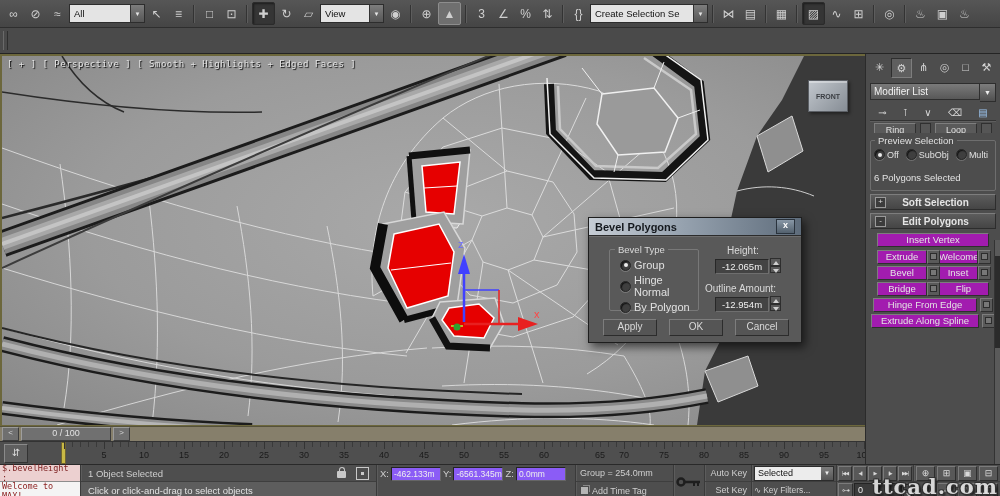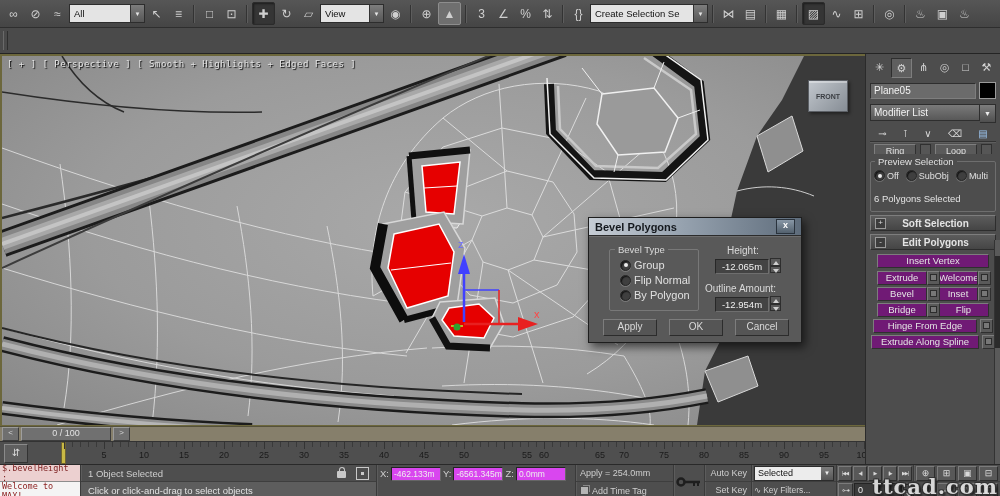--- a/index.html
+++ b/index.html
@@ -84,21 +84,21 @@
   .radio{width:9px;height:9px;border-radius:50%;background:#3f3f3f;border:1px solid #262626;flex:none;
          box-shadow:inset 1px 1px 1px rgba(0,0,0,.7),0 1px 0 rgba(255,255,255,.18)}
   .radio.sel::after{content:"";display:block;width:4px;height:4px;margin:2.5px;border-radius:50%;background:#ececec}
   .selstatus{text-align:left;font-size:9.5px;color:#e4e4e4;padding:12px 4px 4px 0}
   .rollout{height:14px;background:linear-gradient(#5c5c5c,#454545);border:1px solid;
            border-color:#7d7d7d #2d2d2d #2d2d2d #7d7d7d;display:flex;align-items:center;margin-top:3px;
            font-weight:bold;font-size:10px;color:#e4e4e4}
   .pm{width:9px;height:9px;border:1px solid #9a9a9a;background:#3c3c3c;font-size:8px;line-height:8px;
       text-align:center;margin:0 4px;color:#ddd;font-weight:normal}
   .rtitle{flex:1;text-align:center;padding-right:14px}
-  .btn{background:#701a75;border:1px solid;border-color:#7d7d7d #2f2f2f #2f2f2f #7d7d7d;color:#e4e4e4;
+  .btn{background:#a21caf;border:1px solid;border-color:#7d7d7d #2f2f2f #2f2f2f #7d7d7d;color:#e4e4e4;
        font-size:9.5px;height:14px;line-height:12px;text-align:center;box-sizing:border-box;white-space:nowrap;overflow:hidden}
   .sbox{width:11px;height:12px;background:#5a5a5a;border:1px solid;border-color:#7d7d7d #2f2f2f #2f2f2f #7d7d7d;
         position:relative}
   .sbox::after{content:"";position:absolute;left:2px;top:2px;width:5px;height:5px;border:1px solid #2c2c2c;background:#777}
   .ivbtn{width:112px;margin:4px auto 0 auto}
   .pgrid{display:grid;grid-template-columns:50px 11px 40px 11px;gap:2px 0;justify-content:center;margin-top:3px;align-items:center}
   .wrow{display:flex;gap:3px;justify-content:center;margin-top:2px;align-items:center}
   .pscroll{position:absolute;right:0;top:186px;width:5px;height:224px;background:#5a5a5a;border-left:1px solid #333}
   .pscroll::after{content:"";position:absolute;left:0;top:16px;width:100%;height:92px;background:#2b2b2b}
 
@@ -134,21 +134,21 @@
   .statcol{flex:1;min-width:0}
   .srow{padding:0 7px;border-bottom:1px solid #3e3e3e}
   .prow{padding:0 7px;background:#5d5d5d;color:#e2e2e2}
   .lock{width:9px;height:7px;background:#c9c9c9;border-radius:1px;position:relative;margin:2px 4px 0 0}
   .lock::before{content:"";position:absolute;left:1.5px;top:-4px;width:4px;height:3px;
                 border:1.5px solid #c9c9c9;border-bottom:none;border-radius:3px 3px 0 0}
   .absico{width:11px;height:11px;border:1px solid #c9c9c9;display:flex;align-items:center;justify-content:center;margin-left:6px}
   .absico::after{content:"";width:3px;height:3px;background:#c9c9c9}
   .coords{width:198px}
   .coords .r{gap:2px;padding:0 3px}
-  .cfield{width:44px;height:12px;background:#d946ef;border:1px solid;border-color:#242424 #666 #666 #242424;
+  .cfield{width:44px;height:12px;background:#8b5cf6;border:1px solid;border-color:#242424 #666 #666 #242424;
           color:#efefef;font-size:8.5px;line-height:12px;padding:0 2px;overflow:hidden;white-space:nowrap}
   .gridcol{width:97px;font-size:9px}
   .gridcol .r{padding:0 4px;gap:3px}
   .cubeico{width:7px;height:7px;background:#b5b5b5;border:1px solid #4a4a4a;box-shadow:2px -2px 0 -1px #8a8a8a}
   .keycol{width:30px;align-items:center;justify-content:center;display:flex}
   .akcol{width:46px;font-size:9px}
   .akcol .r{justify-content:flex-end;padding:0 4px;border-bottom:1px solid #3e3e3e}
   .selcol{width:84px}
   .seldrop{flex:1;height:13px;background:#ececec;color:#111;font-size:9px;display:flex;align-items:center;padding-left:3px;border:1px solid #2c2c2c}
   .seldrop .arr{margin-left:auto;width:12px;align-self:stretch;background:linear-gradient(#7d7d7d,#565656);
@@ -467,21 +467,21 @@
         <div class="tlabel" style="left: 104px;">5</div>
         <div class="tlabel" style="left: 144px;">10</div>
         <div class="tlabel" style="left: 184px;">15</div>
         <div class="tlabel" style="left: 224px;">20</div>
         <div class="tlabel" style="left: 264px;">25</div>
         <div class="tlabel" style="left: 304px;">30</div>
         <div class="tlabel" style="left: 344px;">35</div>
         <div class="tlabel" style="left: 384px; text-align: center;">40</div>
         <div class="tlabel" style="left: 424px;">45</div>
         <div class="tlabel" style="left: 464px;">50</div>
-        <div class="tlabel" style="left: 527px;">55</div>
+        <div class="tlabel" style="left: 504px;">55</div>
         <div class="tlabel" style="left: 544px;">60</div>
         <div class="tlabel" style="left: 600px;">65</div>
         <div class="tlabel" style="left: 624px;">70</div>
         <div class="tlabel" style="left: 664px;">75</div>
         <div class="tlabel" style="left: 704px;">80</div>
         <div class="tlabel" style="left: 744px;">85</div>
         <div class="tlabel" style="left: 784px;">90</div>
         <div class="tlabel" style="left: 824px;">95</div>
         <div class="tlabel" style="left: 864px;">100</div>
       </div>
@@ -489,24 +489,20 @@
 
   <div class="rpanel">
     <div class="tabs" id="panel-tabs">
         <div class="tab">✳</div>
         <div class="tab active">⚙</div>
         <div class="tab">⋔</div>
         <div class="tab">◎</div>
         <div class="tab">□</div>
         <div class="tab">⚒</div>
       </div>
-    <div class="namerow">
-      <div class="namefield">Plane05</div>
-      <div class="swatch"></div>
-    </div>
     <div class="modlist">
       <div class="modfield">Modifier List</div>
       <div class="modarr">▼</div>
     </div>
     <div class="stacktools" id="stack-tools">
         <span>⊸</span>
         <span>⊺</span>
         <span>∨</span>
         <span>⌫</span>
         <span style="color: rgb(156, 196, 238);">▤</span>
@@ -570,21 +566,21 @@
   </div>
   <div class="dbody">
     <div class="dgroup">
       <div class="dgl">Bevel Type</div>
       <div class="radrow">
           <span class="radio sel"></span>
           <span>Group</span>
         </div>
       <div class="radrow">
           <span class="radio"></span>
-          <span>Flip Normal</span>
+          <span>Hinge Normal</span>
         </div>
       <div class="radrow">
           <span class="radio"></span>
           <span>By Polygon</span>
         </div>
     </div>
     <div class="dlab" style="left:138px;top:8px">Height:</div>
     <div class="dfield" style="left:126px;top:22px;width:52px">-12.065m</div>
     <div class="spin" style="left:181px;top:21px">
         <i class="up"></i>
@@ -621,21 +617,21 @@
       <span>X:</span>
       <span class="cfield">-462.133m</span>
       <span>Y:</span>
       <span class="cfield">-6561.345m</span>
       <span>Z:</span>
       <span class="cfield">0.0mm</span>
     </div>
     <div class="r"></div>
   </div>
   <div class="col gridcol">
-    <div class="r" style="border-bottom:1px solid #3e3e3e">Apply = 254.0mm</div>
+    <div class="r" style="border-bottom:1px solid #3e3e3e">Group = 254.0mm</div>
     <div class="r">
       <span class="cubeico"></span>
       <span>Add Time Tag</span>
     </div>
   </div>
   <div class="col keycol">
     <svg width="26" height="14" viewBox="0 0 26 14">
       <circle cx="5" cy="7" r="3.5" fill="none" stroke="#1e1e1e" stroke-width="2.5"></circle>
       <line x1="9" y1="7" x2="24" y2="7" stroke="#1e1e1e" stroke-width="2.5"></line>
       <line x1="18" y1="7" x2="18" y2="11" stroke="#1e1e1e" stroke-width="2"></line>

